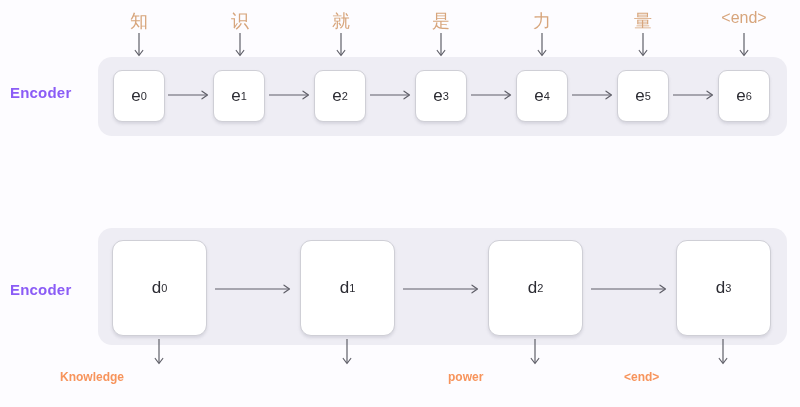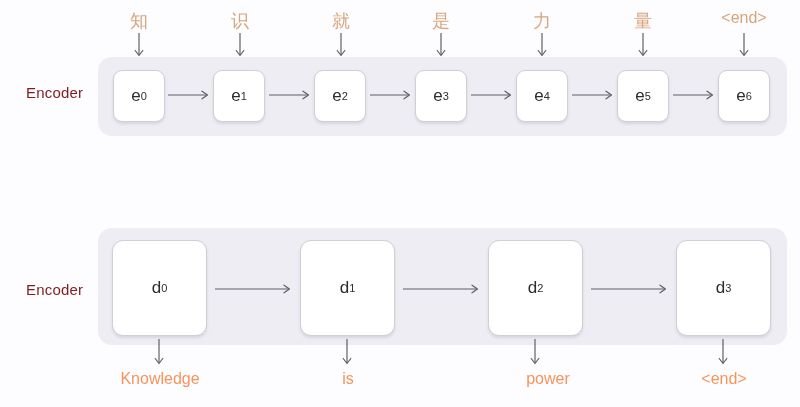--- a/index.html
+++ b/index.html
@@ -16,25 +16,24 @@
   .canvas {
     position: relative;
     width: 800px;
     height: 407px;
   }
 
   
   .row-label {
     position: absolute;
     font-size: 15px;
-    font-weight: normal;
-    color: #7f1d1d;
+    font-weight: bold;
+    color: #8b5cf6;
     letter-spacing: .2px;
     white-space: nowrap;
-    margin-left: 16px;
   }
   #encoder-label { left: 10px; top: 84px; }
   #decoder-label { left: 10px; top: 281px; }
 
   
   .band {
     position: absolute;
     left: 98px;
     width: 689px;
     background: #eeedf4;
@@ -84,24 +83,23 @@
     font-size: 18px;
     white-space: nowrap;
   }
   .top-token.latin { font-size: 16px; }
 
   
   .bottom-token {
     position: absolute;
     top: 370px;
     width: 200px;
-    text-align: center;
     color: #f7945c;
-    font-size: 16px;
-    font-weight: normal;
+    font-size: 12px;
+    font-weight: bold;
     white-space: nowrap;
   }
 
   
   .arrow-h, .arrow-v {
     position: absolute;
     overflow: visible;
   }
   .arrow-line {
     stroke: #5f5f68;
@@ -260,17 +258,16 @@
   <svg class="arrow-v" style="left:529px;top:339px" width="14" height="28">
     <path class="arrow-line" d="M6,0 L6,24"></path>
       <path class="arrow-head" d="M2.2,19.5 L6,24.5 L9.8,19.5"></path>
   </svg>
   <svg class="arrow-v" style="left:717px;top:339px" width="14" height="28">
     <path class="arrow-line" d="M6,0 L6,24"></path>
       <path class="arrow-head" d="M2.2,19.5 L6,24.5 L9.8,19.5"></path>
   </svg>
 
   <div class="bottom-token" style="left:60px">Knowledge</div>
-  <div class="bottom-token" style="left:248px">is</div>
   <div class="bottom-token" style="left:448px">power</div>
   <div class="bottom-token" style="left:624px">&lt;end&gt;</div>
 
 </div>
 
 </body></html>

